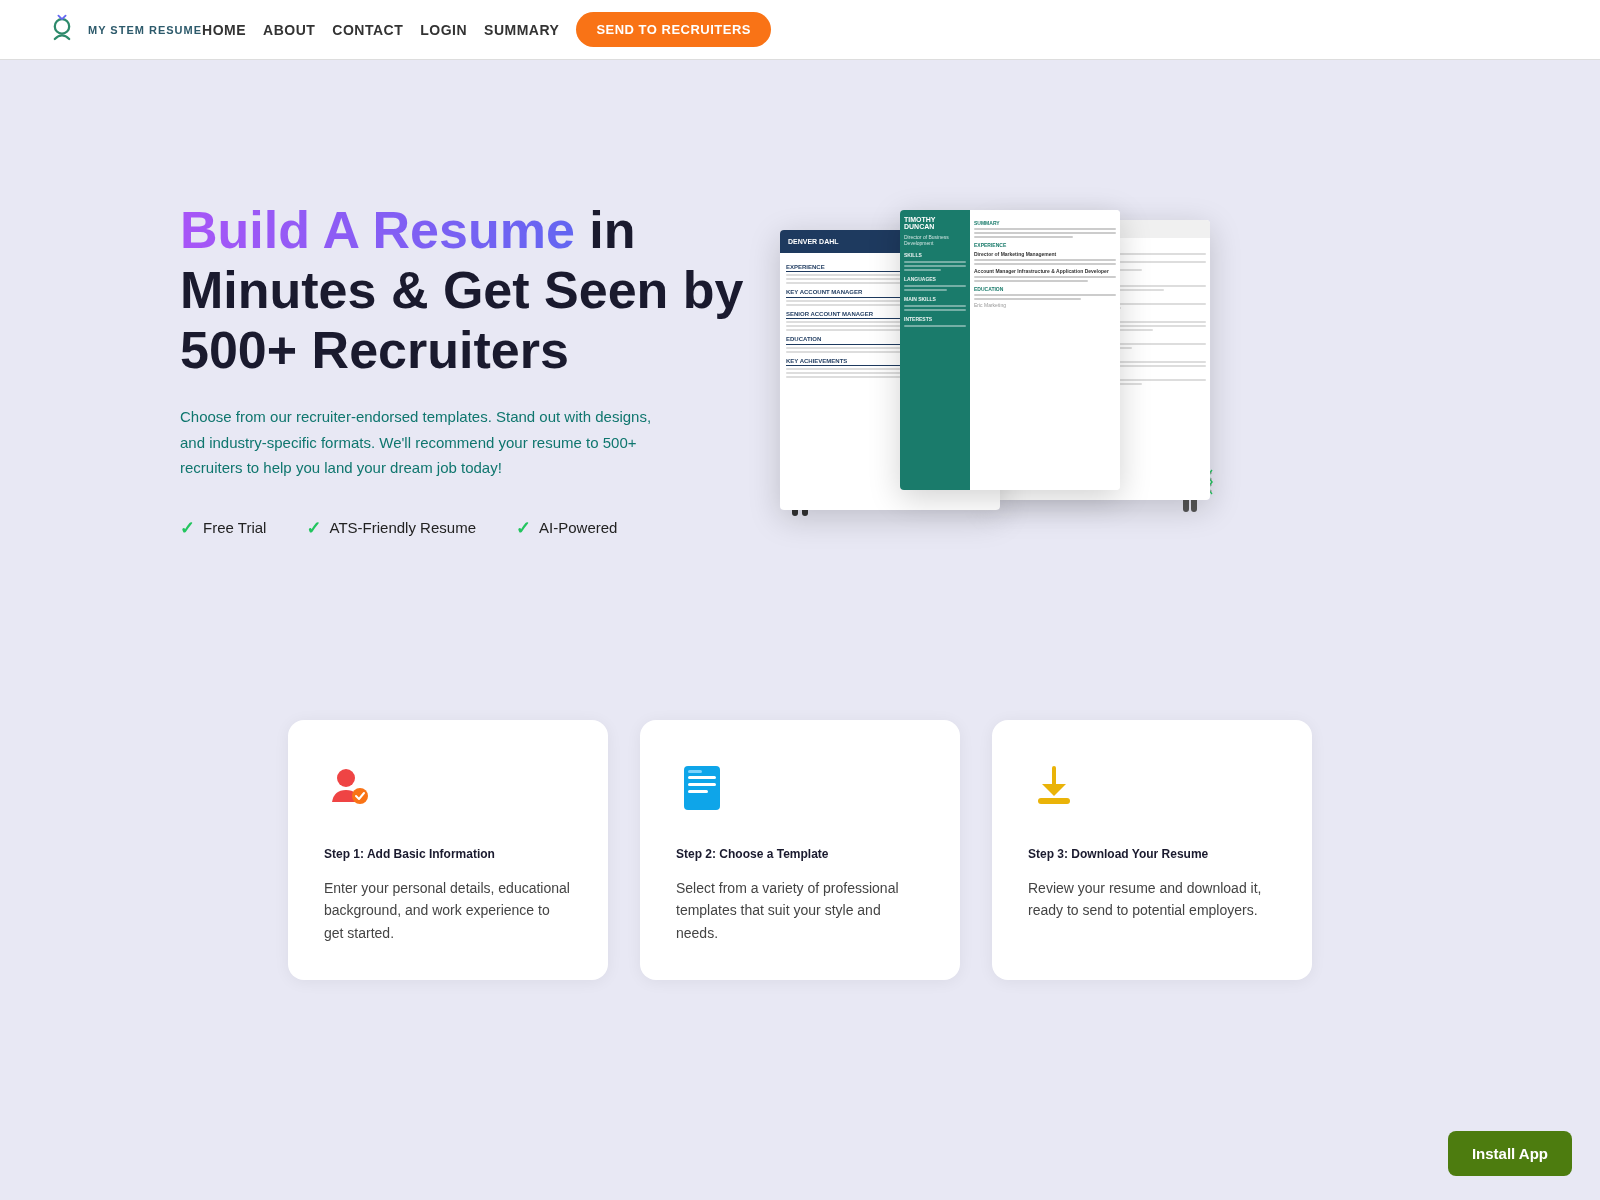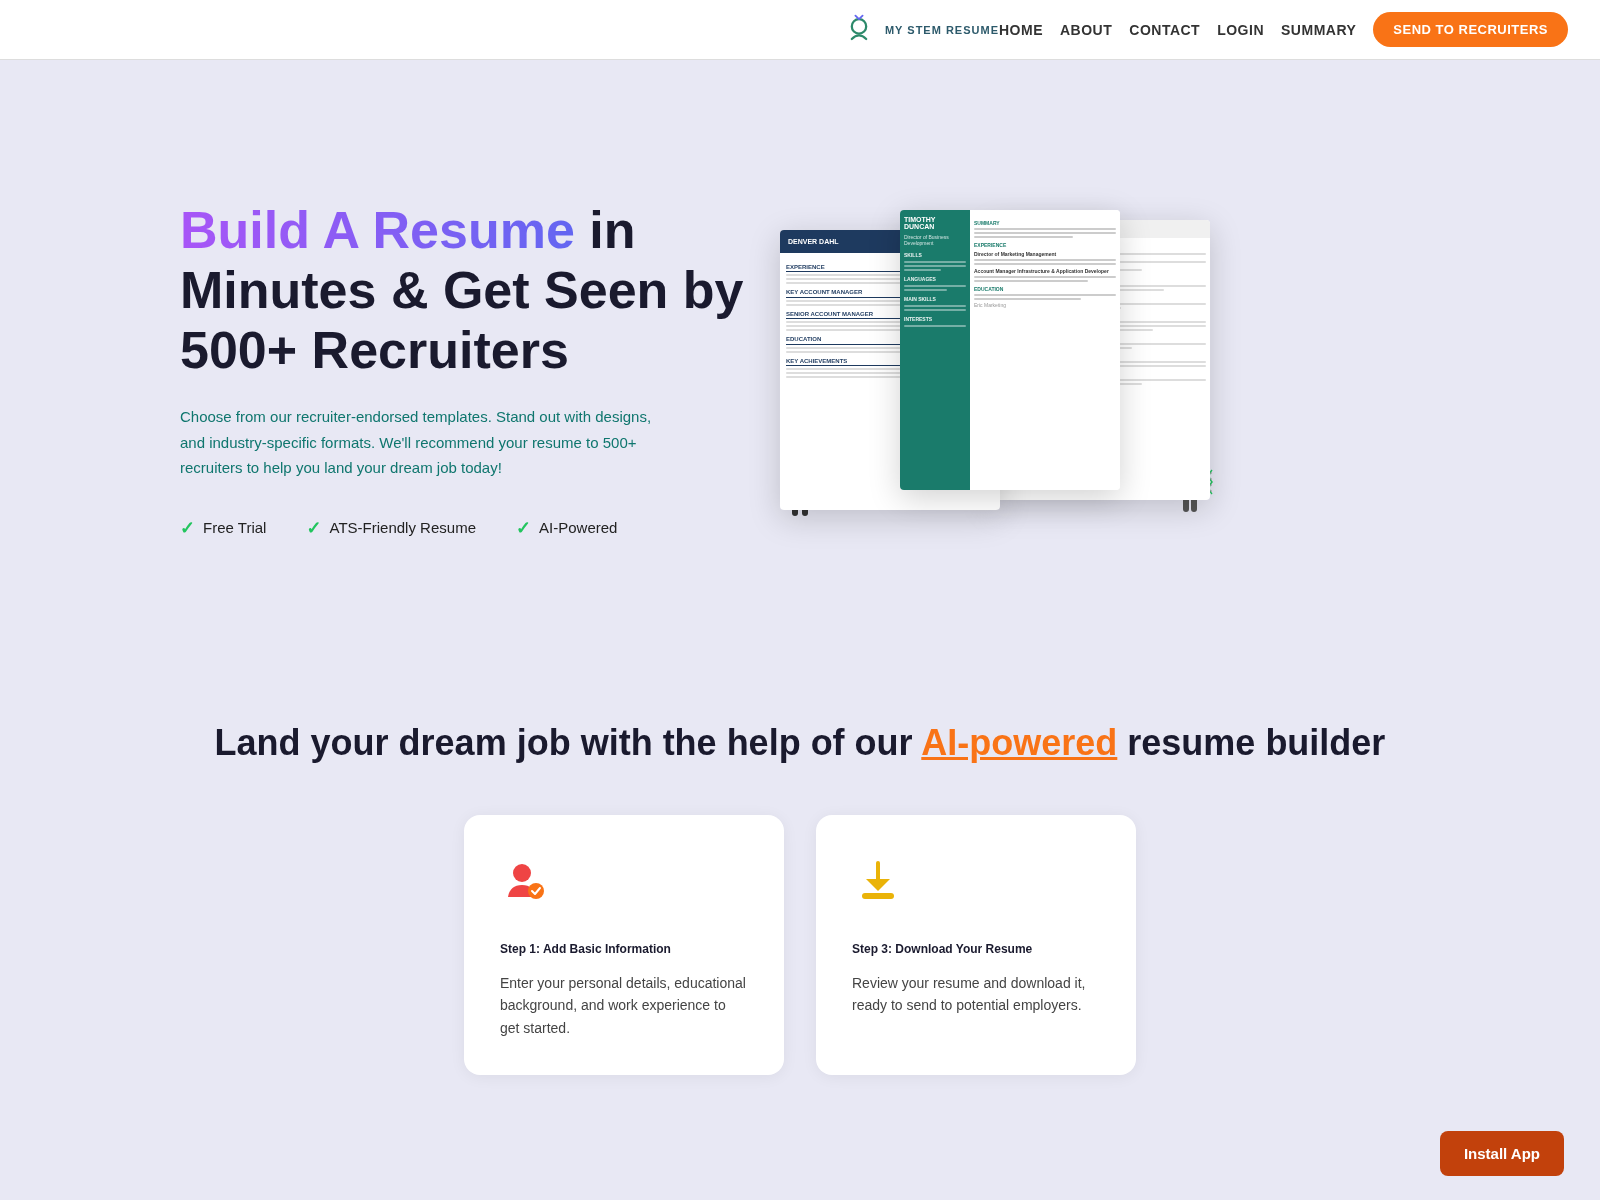--- a/index.html
+++ b/index.html
@@ -8,22 +8,22 @@
       background-color: #e8e8f4;
       color: #1a1a2e;
       min-height: 1200px;
     }
 
     
     nav {
       background: #fff;
       display: flex;
       align-items: center;
-      justify-content: flex-end;
-      padding: 0 32px;
+      justify-content: flex-start;
+      padding: 0 44px;
       height: 60px;
       border-bottom: 1px solid #ddd;
     }
     .logo {
       display: flex;
       align-items: center;
       gap: 8px;
     }
     .logo-icon {
       width: 36px;
@@ -314,22 +314,22 @@
       font-size: 14px;
       color: #444;
       line-height: 1.6;
       font-weight: 500;
     }
 
     
     .install-app-banner {
       position: fixed;
       bottom: 24px;
-      right: 36px;
-      background: #c2410c;
+      right: 28px;
+      background: #4d7c0f;
       color: #fff;
       padding: 14px 24px;
       border-radius: 8px;
       font-size: 15px;
       font-weight: 600;
       cursor: pointer;
       z-index: 9999;
     }
   </style>
 </head>
@@ -506,38 +506,48 @@
         <line x1="44" y1="45" x2="52" y2="45" stroke="#888" stroke-width="0.8"></line>
         <line x1="44" y1="51" x2="52" y2="51" stroke="#888" stroke-width="0.8"></line>
 
         <path d="M21 16 Q22 7 30 7 Q38 7 39 16" fill="#8b4513"></path>
       </svg>
     </div>
   </div>
 </section>
 
 <section class="section-2">
-  <h2 class="section-title">
-    <span>Land your dream job with the help of our </span><span class="ai-highlight">AI-powered</span><span> resume builder</span>
-  </h2>
   <div class="steps-grid">
 
     <div class="step-card">
       <span class="step-icon">
         <svg width="52" height="52" viewBox="0 0 52 52" fill="none" xmlns="http://www.w3.org/2000/svg">
           <circle cx="22" cy="18" r="9" fill="#ef4444"></circle>
           <path d="M8 42 Q10 30 22 30 Q34 30 36 42" fill="#ef4444"></path>
           <circle cx="36" cy="36" r="8" fill="#f97316"></circle>
           <path d="M32 36 L35 39 L40 33" stroke="#fff" stroke-width="2" stroke-linecap="round" stroke-linejoin="round"></path>
         </svg>
       </span>
       <div class="step-title">Step 1: Add Basic Information</div>
       <div class="step-desc">Enter your personal details, educational background, and work experience to get started.</div>
     </div>
 
+    <div class="step-card">
+      <span class="step-icon">
+        <svg width="52" height="52" viewBox="0 0 52 52" fill="none" xmlns="http://www.w3.org/2000/svg">
+          <rect x="8" y="6" width="36" height="44" rx="4" fill="#0ea5e9"></rect>
+          <rect x="12" y="16" width="28" height="3" rx="1.5" fill="#fff"></rect>
+          <rect x="12" y="23" width="28" height="3" rx="1.5" fill="#fff"></rect>
+          <rect x="12" y="30" width="20" height="3" rx="1.5" fill="#fff"></rect>
+          <rect x="12" y="10" width="14" height="3" rx="1.5" fill="#7dd3fc"></rect>
+        </svg>
+      </span>
+      <div class="step-title">Step 2: Choose a Template</div>
+      <div class="step-desc">Select from a variety of professional templates that suit your style and needs.</div>
+    </div>
 
     <div class="step-card">
       <span class="step-icon">
         <svg width="52" height="52" viewBox="0 0 52 52" fill="none" xmlns="http://www.w3.org/2000/svg">
           <path d="M26 8 L26 32" stroke="#eab308" stroke-width="4" stroke-linecap="round"></path>
           <path d="M14 24 L26 36 L38 24" fill="#eab308"></path>
           <rect x="10" y="38" width="32" height="6" rx="3" fill="#eab308"></rect>
         </svg>
       </span>
       <div class="step-title">Step 3: Download Your Resume</div>

